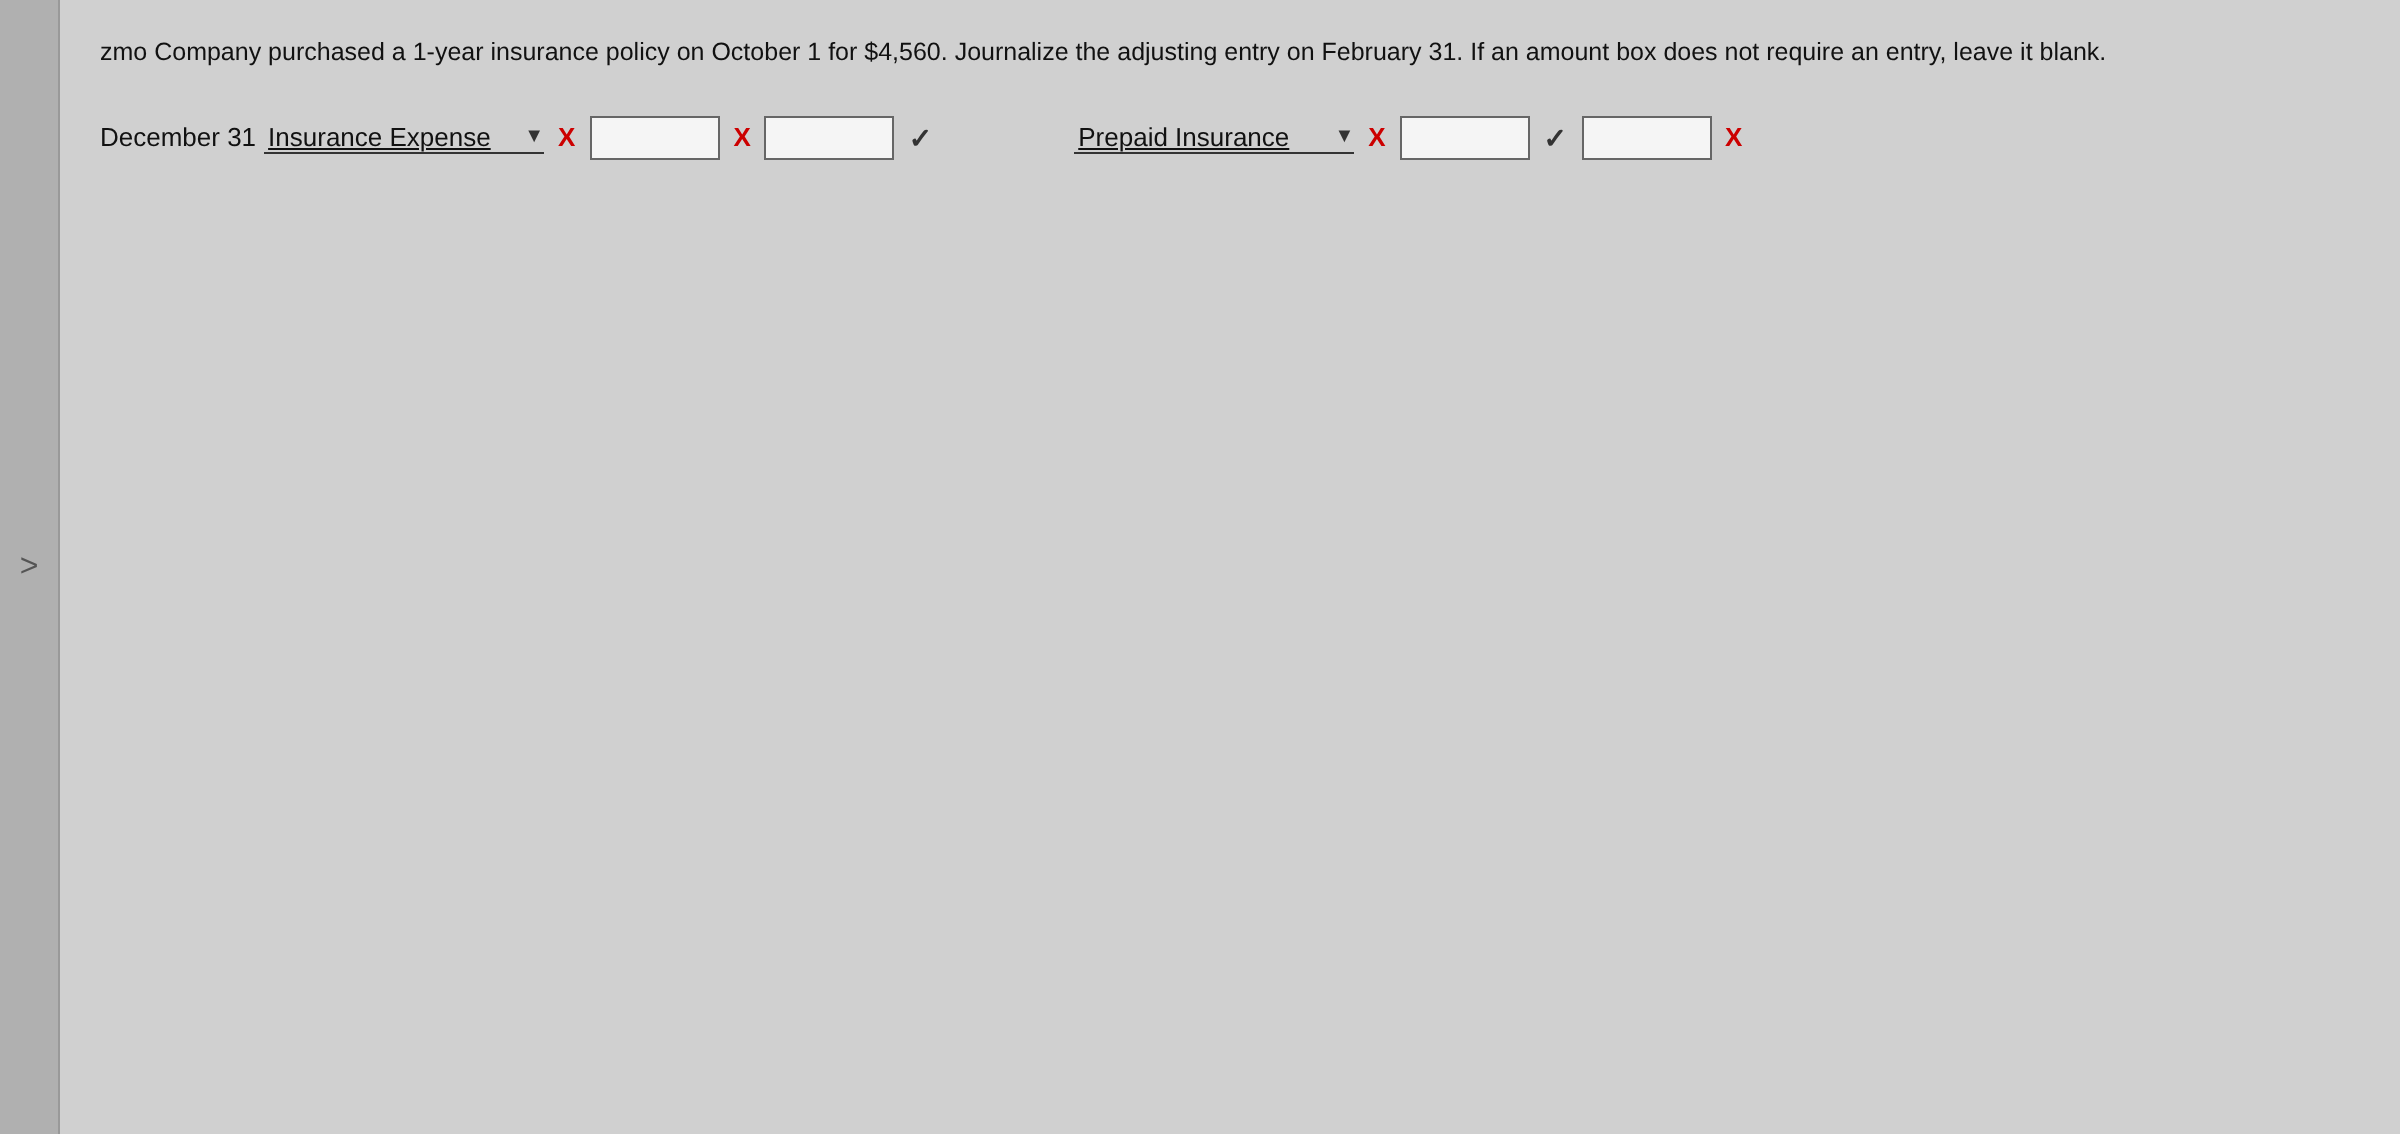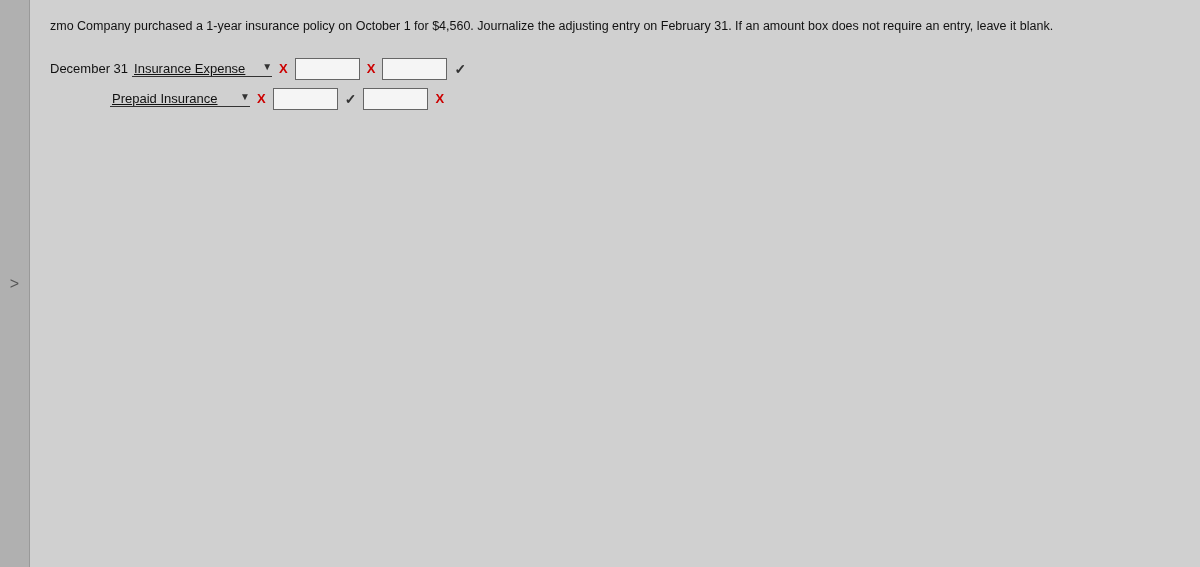--- a/index.html
+++ b/index.html
@@ -59,21 +59,20 @@
     .instruction-text {
       font-size: 12.5px;
       color: #111;
       line-height: 1.4;
       margin-bottom: 22px;
     }
 
     
     .journal-entry {
       display: flex;
-      flex-direction: column;
       gap: 8px;
     }
 
     .entry-row {
       display: flex;
       align-items: center;
       gap: 4px;
     }
 
     .entry-row.second-row {
@@ -83,20 +82,21 @@
     .date-label {
       font-size: 13px;
       color: #111;
       min-width: 75px;
       flex-shrink: 0;
     }
 
     .account-select-wrapper {
       position: relative;
       display: inline-flex;
+      align-items: center;
     }
 
     .account-select {
       appearance: none;
       -webkit-appearance: none;
       border: none;
       border-bottom: 1px solid #333;
       background: transparent;
       font-size: 13px;
       color: #111;

